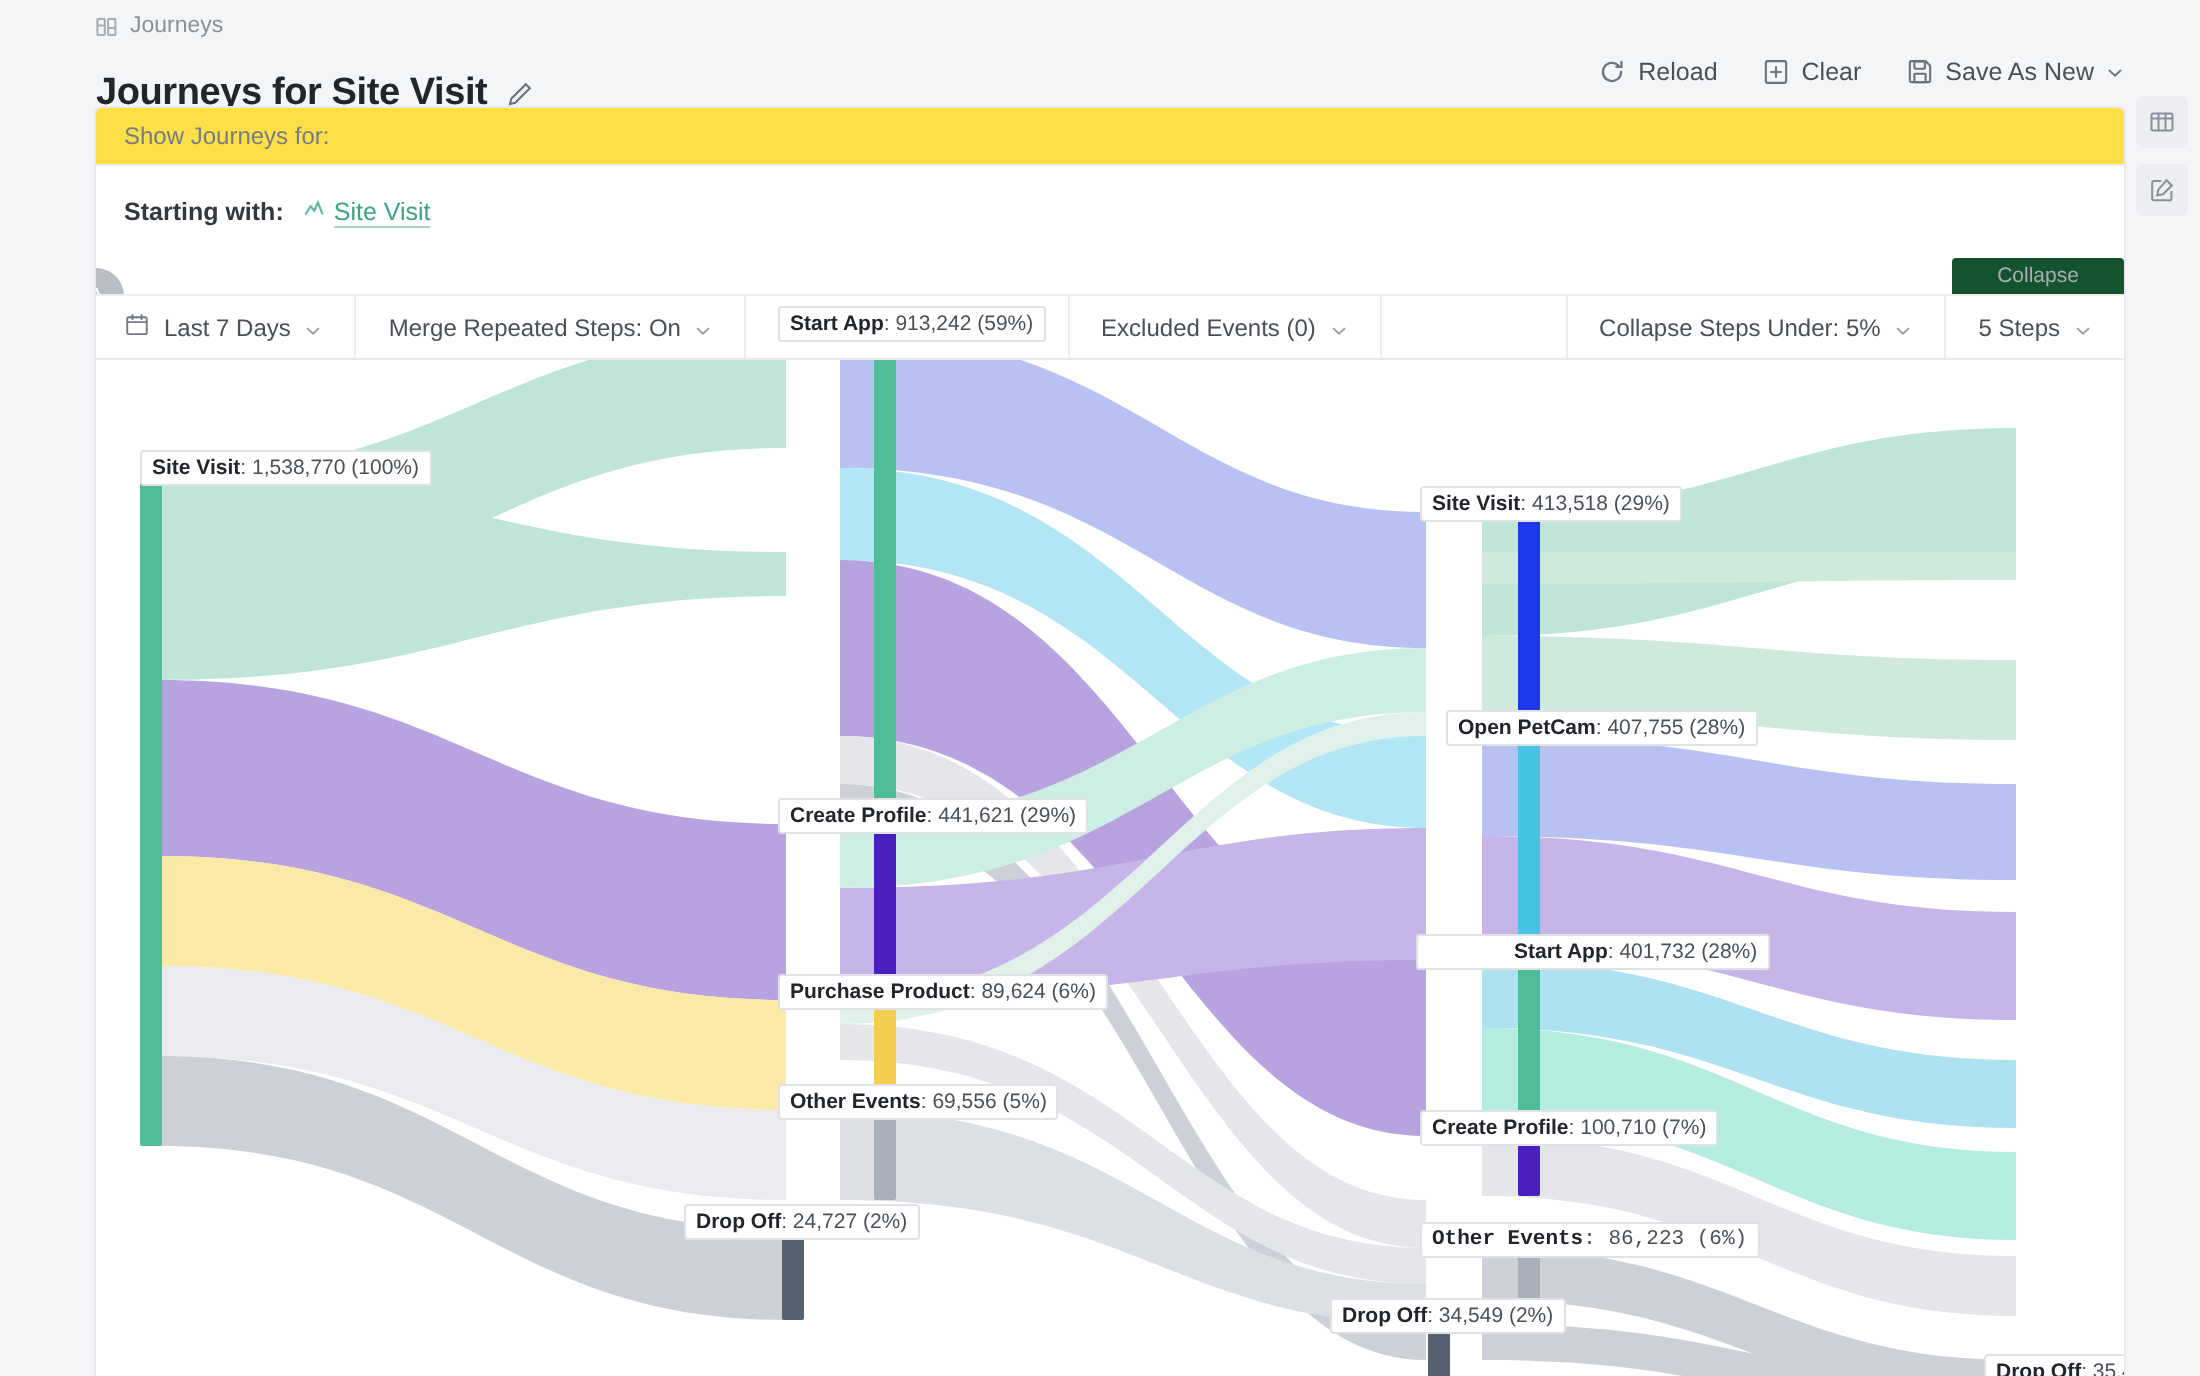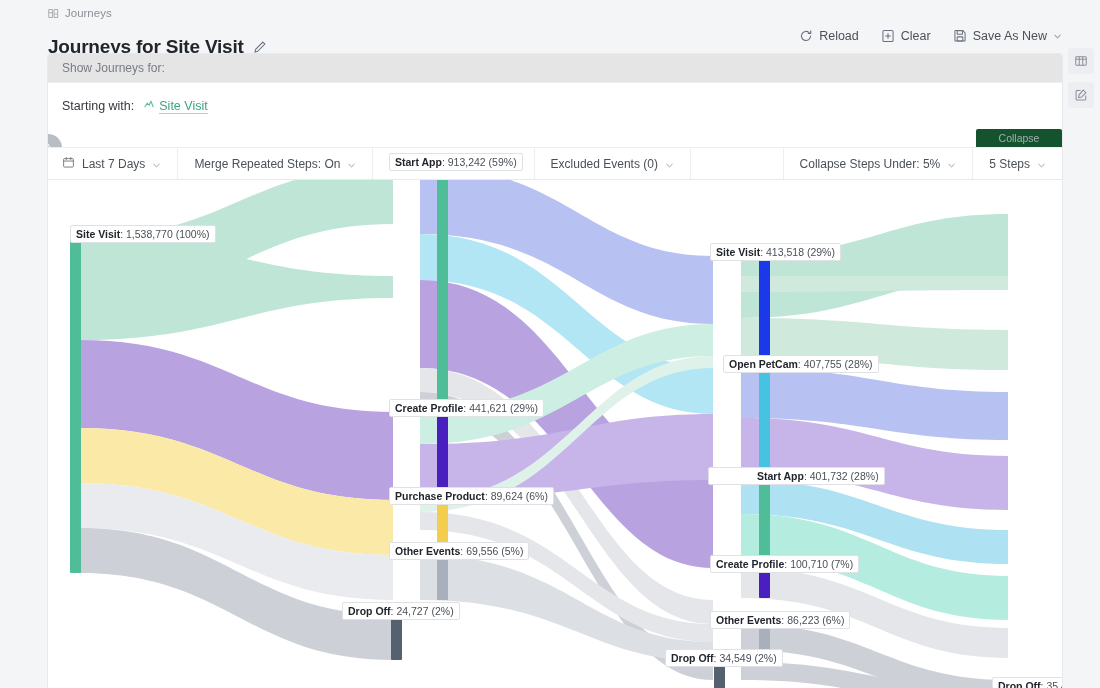--- a/index.html
+++ b/index.html
@@ -43,29 +43,29 @@
   }
 
   
   .card {
     position: absolute; left: 48px; top: 54px; width: 1014px; height: 640px;
     background: #ffffff; border-radius: 3px 3px 0 0;
     box-shadow: 0 0 0 1px #e7e9ec;
     overflow: hidden;
   }
   .showfor {
-    height: 29px; border-bottom: 1px solid #edeef1; background: #e5e5e5;
+    height: 29px; border-bottom: 1px solid #edeef1; background: #fde047;
     display: flex; align-items: center; padding-left: 14px;
     font-size: 12px; color: #767c85;
   }
   .startrow {
     height: 46px; display: flex; align-items: center; padding-left: 14px; gap: 10px;
     background: #fff;
   }
-  .startrow .label { font-size: 12.5px; color: #33383f; font-weight: normal; }
+  .startrow .label { font-size: 12.5px; color: #33383f; font-weight: bold; }
   .startrow .evt { font-size: 12.5px; color: #3aa57f; display: flex; align-items: center; gap: 4px; }
   .startrow .evt .etxt { border-bottom: 1px solid #a9d6c4; }
   .avatar {
     position: absolute; left: -14px; top: 80px;
     width: 28px; height: 28px; border-radius: 50%; background: #b9bdc4;
     color: #fff; font-size: 13px; display: flex; align-items: center; justify-content: center;
   }
 
   
   .collapse-pill {
@@ -393,21 +393,21 @@
       <div class="nodelabel" style="left:660px; top:287px;padding-left:48px;">
         <b>Start App</b>:
         <span>401,732</span>
         (<span>28%</span>)
       </div>
       <div class="nodelabel" style="left:662px; top:375px;">
         <b>Create Profile</b>:
         <span>100,710</span>
         (<span>7%</span>)
       </div>
-      <div class="nodelabel" style="left:662px; top:431px;">
+      <div class="nodelabel" style="left:662px; top:431px;font-family:Liberation Mono, monospace;">
         <b>Other Events</b>:
         <span>86,223</span>
         (<span>6%</span>)
       </div>
       <div class="nodelabel" style="left:617px; top:469px;">
         <b>Drop Off</b>:
         <span>34,549</span>
         (<span>2%</span>)
       </div>
 

